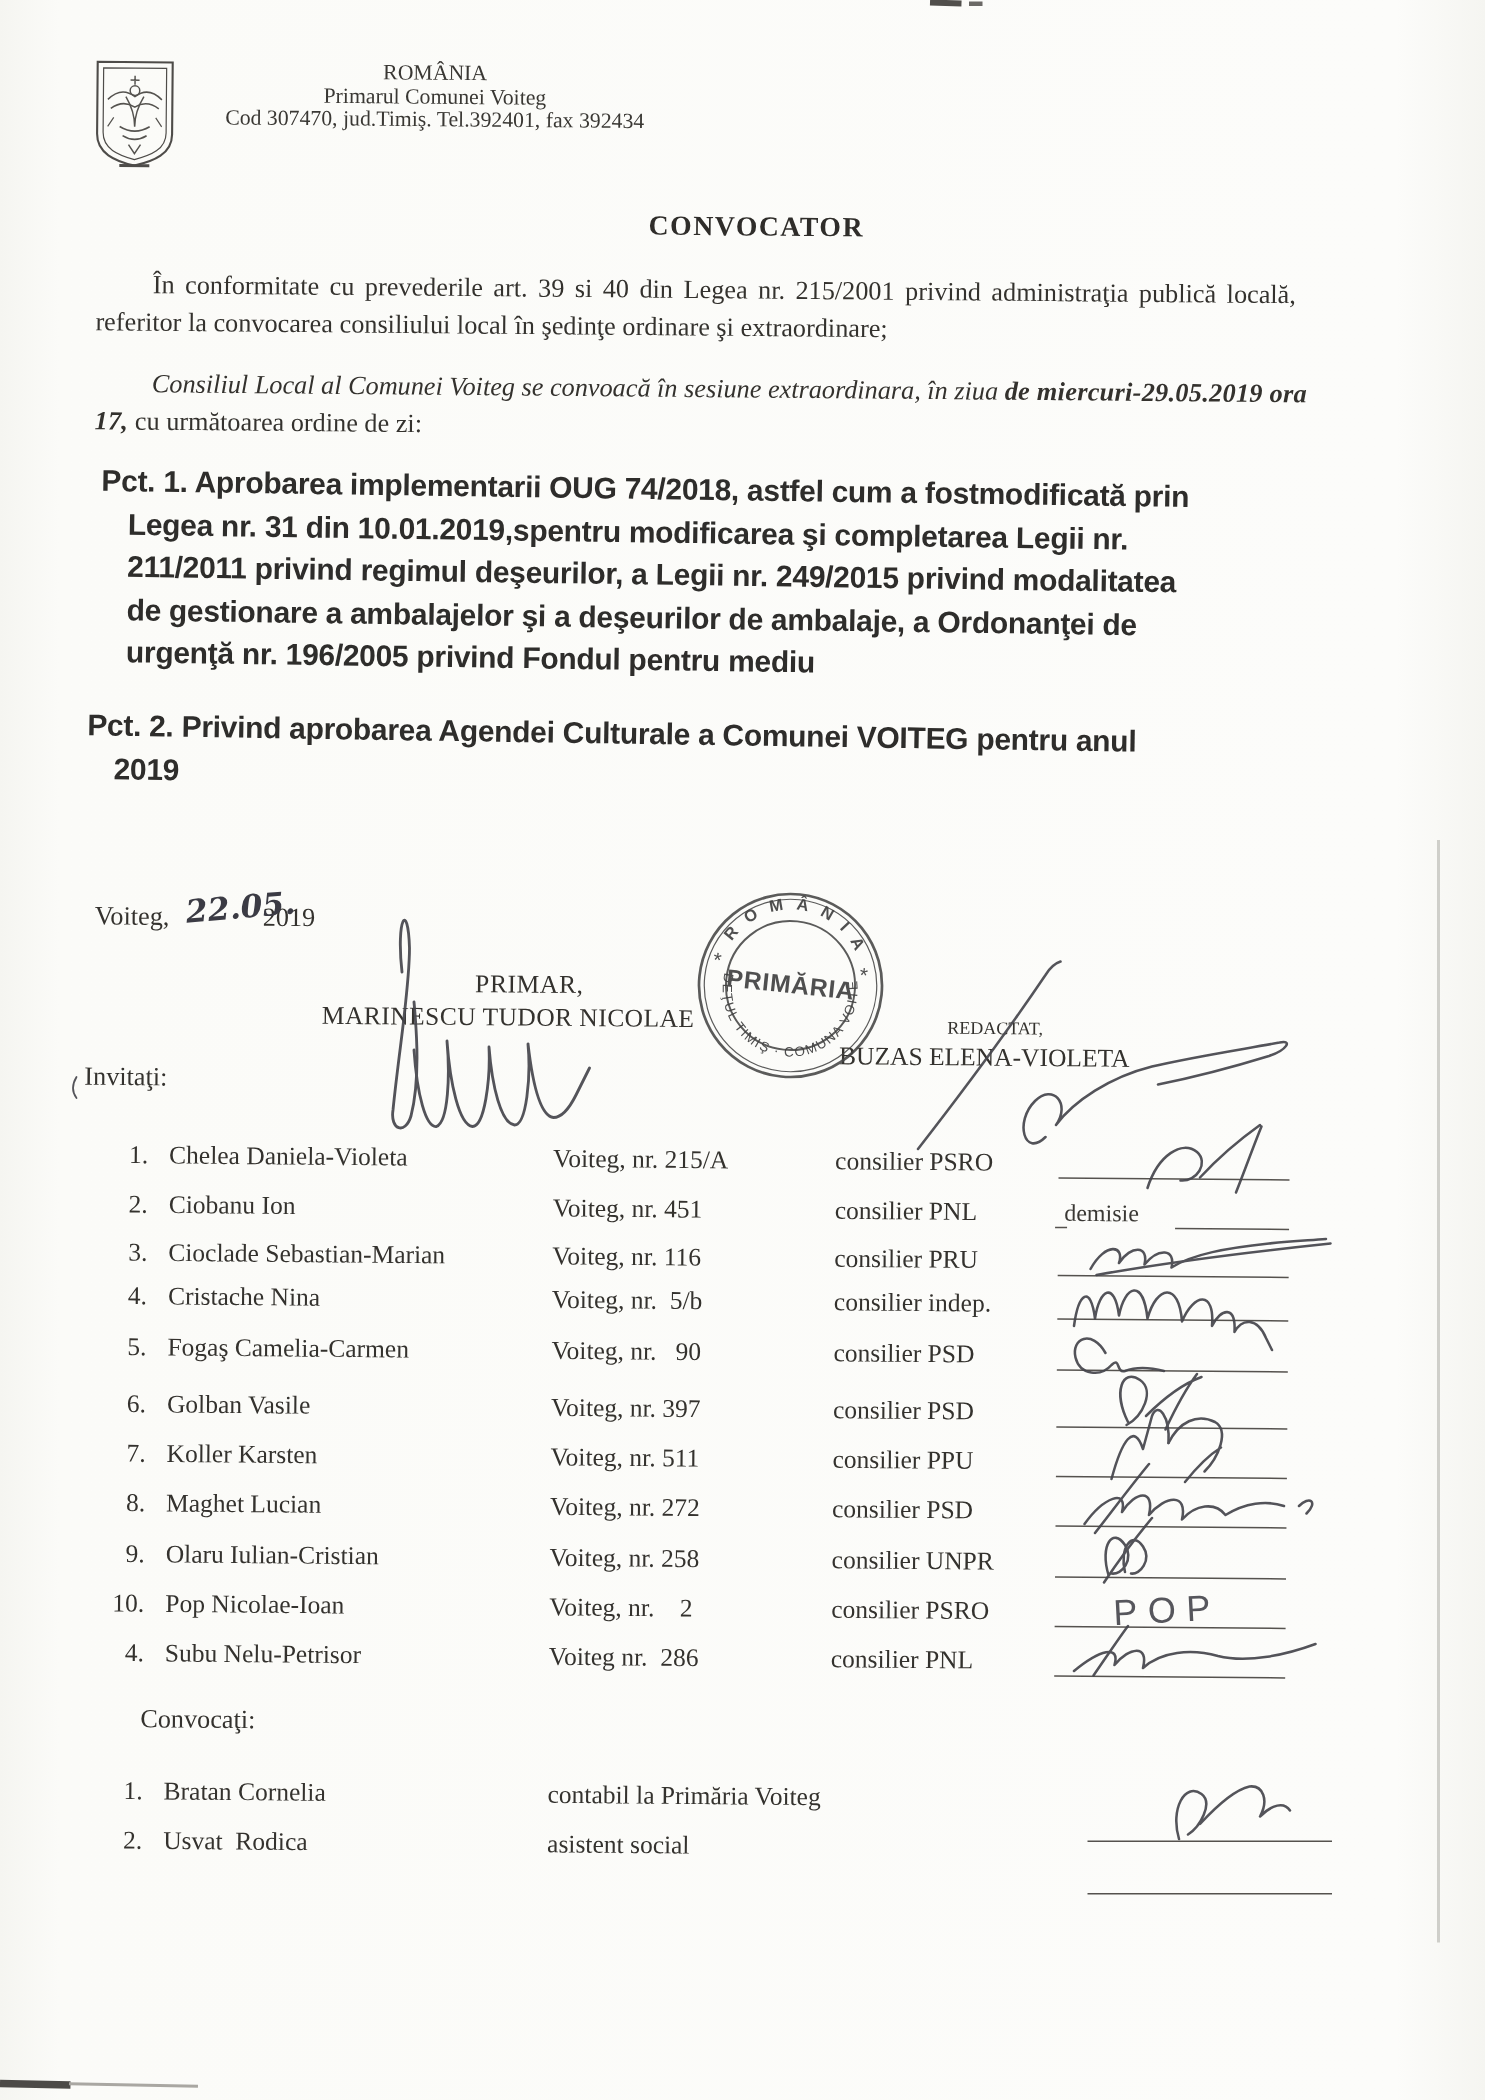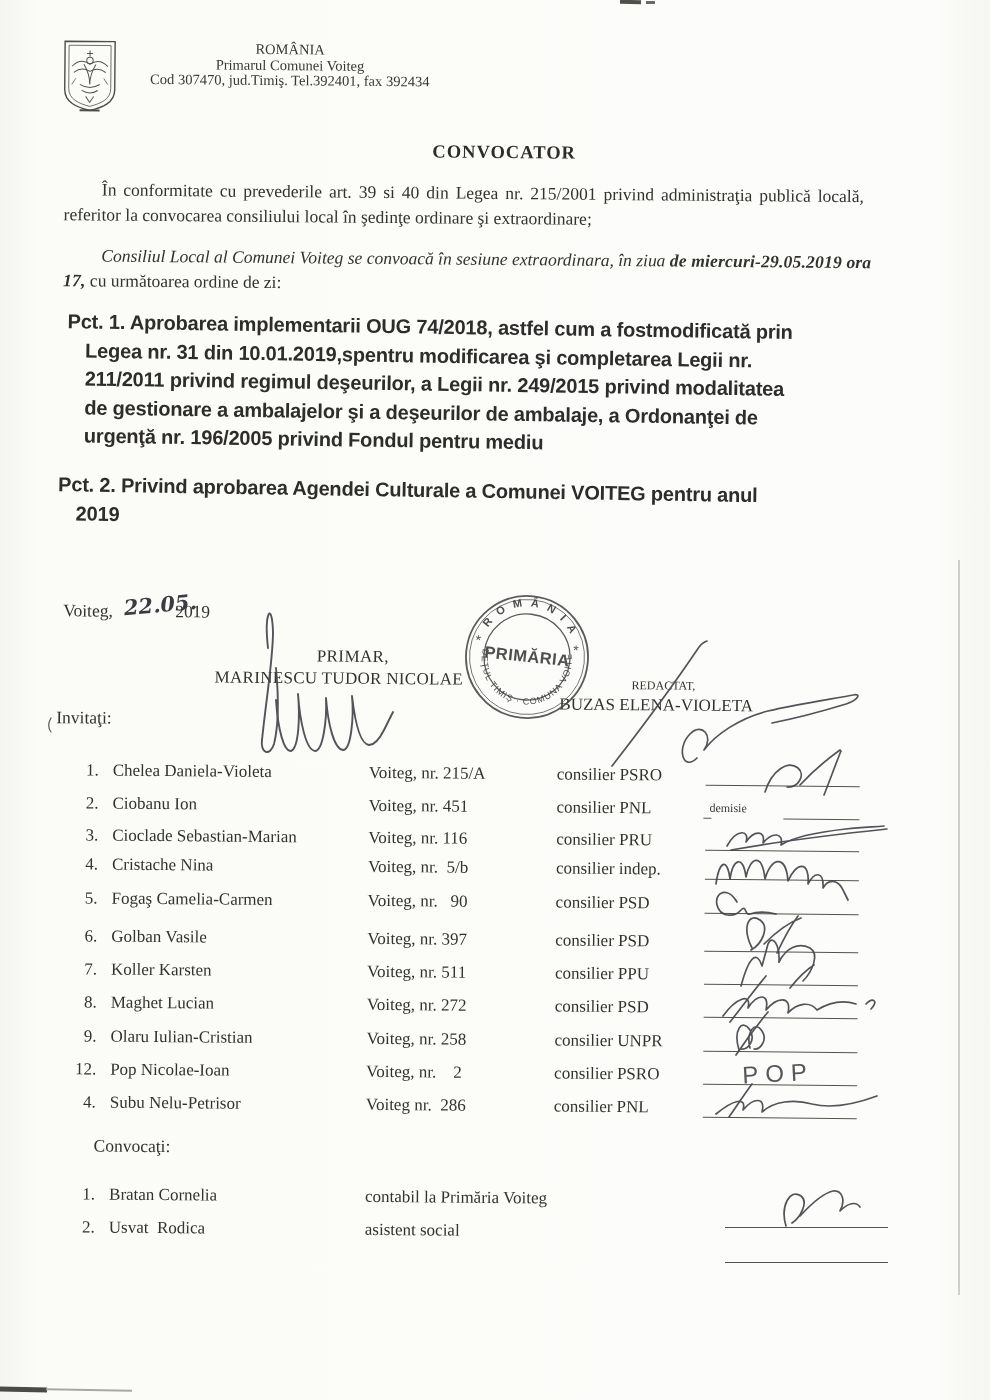--- a/index.html
+++ b/index.html
@@ -43,21 +43,21 @@
   .convocati-head{left:62px;top:711px;}
   .invitati-head{left:103px;top:1139px;}
   .crow{position:absolute;left:0;width:990px;height:26px;font-size:17px;}
   .crow .num{position:absolute;left:75px;width:30px;text-align:right;}
   .crow .nm{position:absolute;left:119px;width:252px;}
   .crow .ad{position:absolute;left:375px;width:186px;}
   .crow .rl{position:absolute;left:563px;width:150px;}
   .crow .sig{position:absolute;left:712px;top:0;width:154px;height:26px;}
   .crow .sig .line{position:absolute;left:0;right:0;top:19px;border-top:1.4px solid #55524e;}
   .crow .sig .half{position:absolute;left:78px;right:0;top:19px;border-top:1.4px solid #55524e;}
-  .crow .sig .note{position:absolute;left:4px;top:2px;font-size:12px;color:#3a3834;}
+  .crow .sig .note{position:absolute;left:4px;top:2px;font-size:16px;color:#3a3834;}
   .crow .sig .dash{position:absolute;left:-2px;top:19px;width:8px;border-top:1.4px solid #55524e;}
   .inv-line{position:absolute;left:725px;width:163px;border-top:1.4px solid #55524e;}
   
   .vline{position:absolute;left:958px;top:560px;width:1.5px;height:735px;background:#cfcfca;}
   .tmark1{position:absolute;left:620px;top:0;width:21px;height:4px;background:#514f4c;transform:rotate(2deg);}
   .tmark2{position:absolute;left:646px;top:1px;width:9px;height:3px;background:#6b6966;}
   .bmark1{position:absolute;left:0;top:1387px;width:47px;height:4.5px;background:#4c4a47;transform:rotate(1.2deg);}
   .bmark2{position:absolute;left:46px;top:1389px;width:86px;height:2px;background:#a9a7a2;transform:rotate(1deg);}
   svg{overflow:visible;}
 </style>
@@ -203,21 +203,21 @@
   <div class="crow" style="top:1030px">
     <span class="num">9.</span>
     <span class="nm">Olaru Iulian-Cristian</span>
     <span class="ad">Voiteg, nr. 258</span>
     <span class="rl">consilier UNPR</span>
     <span class="sig">
         <span class="line"></span>
       </span>
   </div>
   <div class="crow" style="top:1063px">
-    <span class="num">12.</span>
+    <span class="num">10.</span>
     <span class="nm">Pop Nicolae-Ioan</span>
     <span class="ad">Voiteg, nr.&nbsp;&nbsp;&nbsp;&nbsp;2</span>
     <span class="rl">consilier PSRO</span>
     <span class="sig">
         <span class="line"></span>
       </span>
   </div>
   <div class="crow" style="top:1096px">
     <span class="num">4.</span>
     <span class="nm">Subu Nelu-Petrisor</span>

